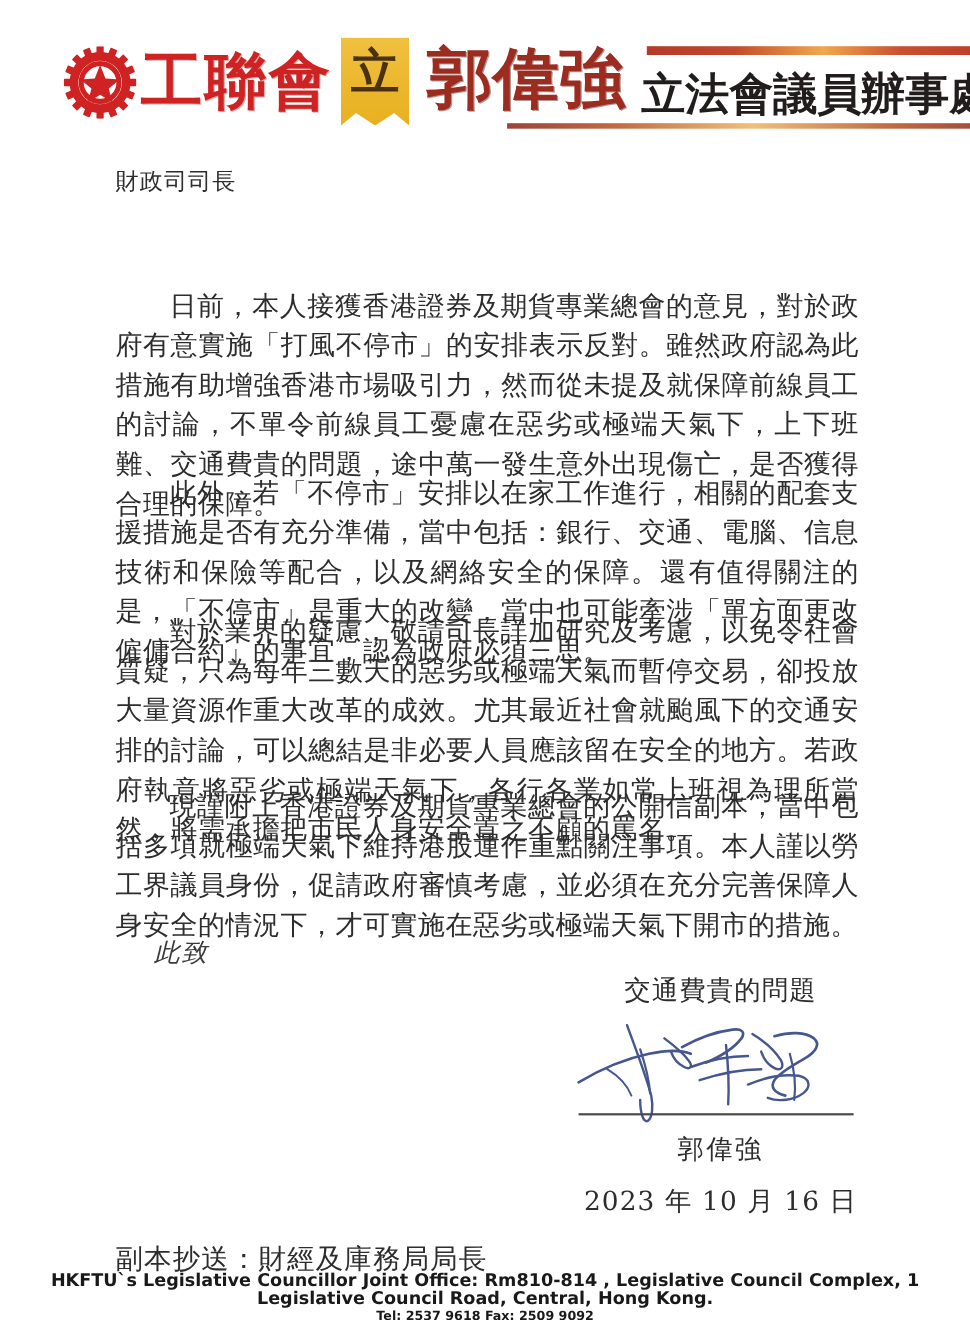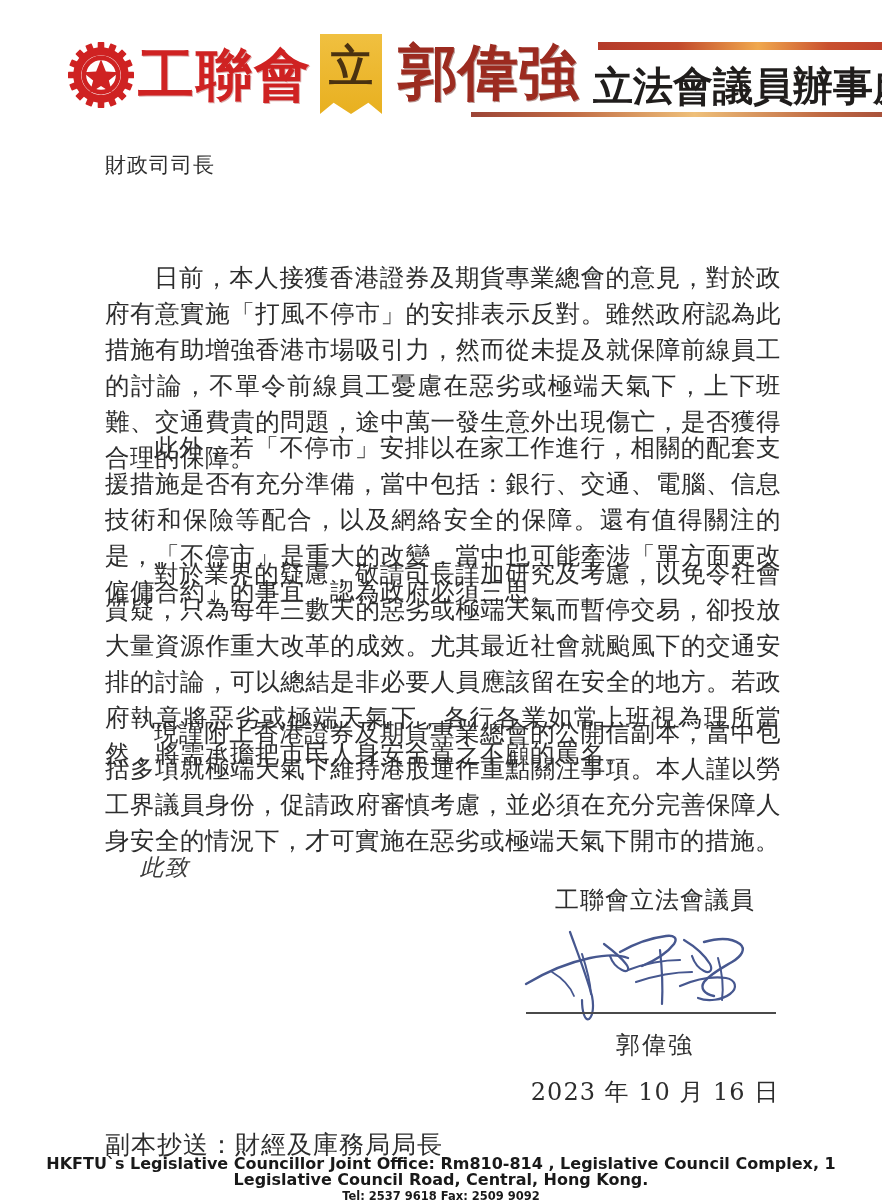--- a/index.html
+++ b/index.html
@@ -17,21 +17,21 @@
     width: 882px;
     height: 1200px;
     overflow: hidden;
     background: #ffffff;
     margin: 0 auto;
   }
 
   
   .letterhead {
     position: absolute;
-    left: 16px;
+    left: 6px;
     top: 0;
     width: 860px;
     height: 128px;
   }
   .lh-inner {
     position: absolute;
     left: 52px;
     top: 26px;
     width: 800px;
     height: 96px;
@@ -314,21 +314,21 @@
   <div class="addressee addressee-1">財政司司長</div>
 
   <div class="para p1">日前，本人接獲香港證券及期貨專業總會的意見，對於政府有意實施「打風不停市」的安排表示反對。雖然政府認為此措施有助增強香港市場吸引力，然而從未提及就保障前線員工的討論，不單令前線員工憂慮在惡劣或極端天氣下，上下班難、交通費貴的問題，途中萬一發生意外出現傷亡，是否獲得合理的保障。</div>
   <div class="para p2">此外，若「不停市」安排以在家工作進行，相關的配套支援措施是否有充分準備，當中包括：銀行、交通、電腦、信息技術和保險等配合，以及網絡安全的保障。還有值得關注的是，「不停市」是重大的改變，當中也可能牽涉「單方面更改僱傭合約」的事宜，認為政府必須三思。</div>
   <div class="para p3">對於業界的疑慮，敬請司長詳加研究及考慮，以免令社會質疑，只為每年三數天的惡劣或極端天氣而暫停交易，卻投放大量資源作重大改革的成效。尤其最近社會就颱風下的交通安排的討論，可以總結是非必要人員應該留在安全的地方。若政府執意將惡劣或極端天氣下，各行各業如常上班視為理所當然，將需承擔把市民人身安全置之不顧的罵名。</div>
   <div class="para p4">現謹附上香港證券及期貨專業總會的公開信副本，當中包括多項就極端天氣下維持港股運作重點關注事項。本人謹以勞工界議員身份，促請政府審慎考慮，並必須在充分完善保障人身安全的情況下，才可實施在惡劣或極端天氣下開市的措施。</div>
 
   <div class="closing">此致</div>
 
   <div class="sig-block">
-    <div class="sig-title">工聯會立法會議員</div>
+    <div class="sig-title">交通費貴的問題</div>
 
     <div class="sig-area">
       <svg class="sig-ink" viewBox="0 0 290 104" aria-hidden="true">
         <g fill="none" stroke="#46578f" stroke-linecap="round" stroke-linejoin="round">
           <path d="M62 12 C70 34, 78 54, 84 76 C86 86, 85 96, 81 99 C77 101, 74 92, 74 80" stroke-width="2.2"></path>
           <path d="M18 64 C38 52, 58 43, 82 38 C96 35, 110 34, 120 38" stroke-width="2.4"></path>
           <path d="M74 34 C78 46, 82 60, 83 74" stroke-width="2"></path>
           <path d="M96 24 C104 30, 112 36, 118 44 C122 49, 120 53, 114 50 C108 47, 104 42, 102 36" stroke-width="2.2"></path>
           <path d="M112 32 C126 24, 142 18, 158 16 C166 15, 170 18, 166 24 C160 32, 148 40, 134 46" stroke-width="2.4"></path>
           <path d="M120 50 C136 44, 154 40, 172 40" stroke-width="2.2"></path>

